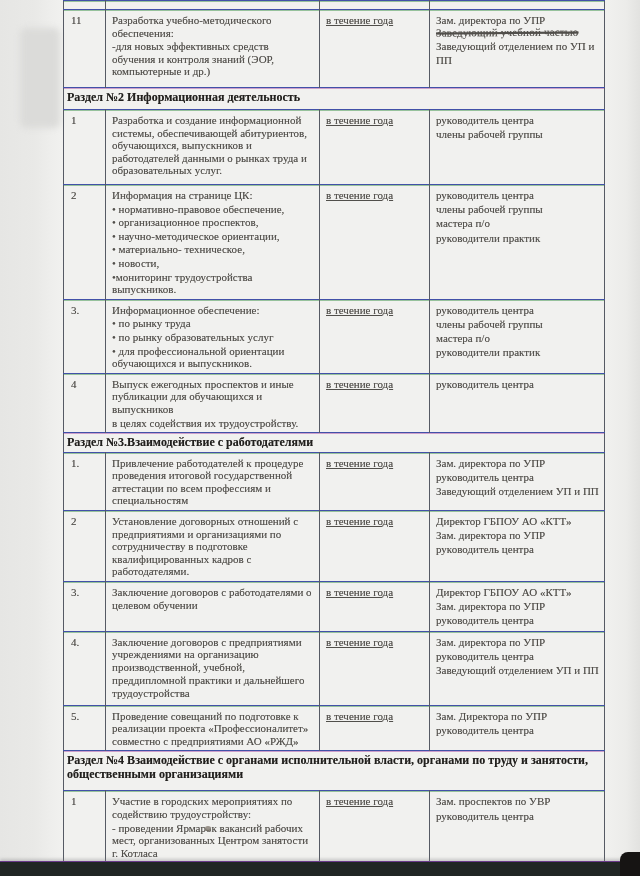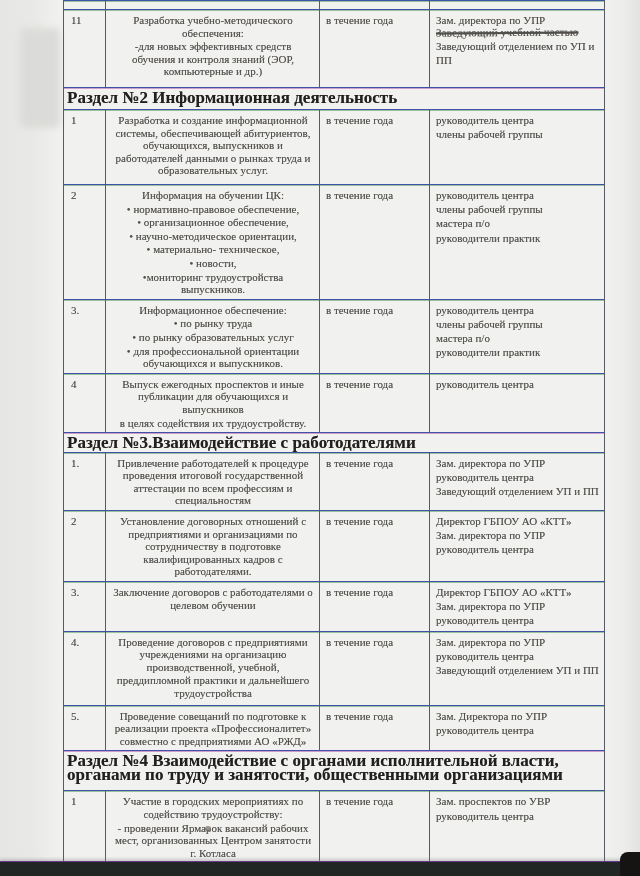--- a/index.html
+++ b/index.html
@@ -60,25 +60,25 @@
   col.c-act{width:214px}
   col.c-time{width:110px}
   col.c-resp{width:175px}
   td{
     vertical-align:top;
     border-top:1px solid var(--line_blue);
     box-shadow:inset 0 1px 0 rgba(77,154,88,.55);
     padding:4px 5px 2px 6px;
   }
   td.num{padding-left:7px;border-right:1px solid var(--vertical);}
-  td.act{border-right:1px solid var(--vertical);text-align:center;}
-  td.time{border-right:1px solid var(--vertical);}
+  td.act{border-right:1px solid var(--vertical);}
+  td.time{border-right:1px solid var(--vertical);text-decoration:underline;}
   tr.spacer-row td{padding:0;}
   tr.section-row td{
-    font-weight:bold;color:var(--ink_bold);font-size:17px;line-height:13.5px;
+    font-weight:bold;color:var(--ink_bold);font-size:12px;line-height:13.5px;
     padding:3px 4px 2px 3px;
     box-shadow:inset 0 1px 0 rgba(160,60,160,.45);
   }
   .line{margin:0 0 1px 0;}
   .resp .line{line-height:13.2px;}
   .struck{
     text-decoration:line-through;
     text-decoration-thickness:1.6px;
     margin-top:-2px;
     letter-spacing:.2px;
@@ -129,23 +129,23 @@
         </td>
         <td class="time">в течение года</td>
         <td class="resp">
           <div class="line">руководитель центра</div>
           <div class="line">члены рабочей группы</div>
         </td>
       </tr>
       <tr style="height: 107px;">
         <td class="num">2</td>
         <td class="act">
-          <div class="line">Информация на обучении ЦК:</div>
+          <div class="line">Информация на странице ЦК:</div>
           <div class="line">• нормативно-правовое обеспечение,</div>
-          <div class="line">• организационное обеспечение,</div>
+          <div class="line">• организационное проспектов,</div>
           <div class="line">• научно-методическое ориентации,</div>
           <div class="line">• материально- техническое,</div>
           <div class="line">• новости,</div>
           <div class="line">•мониторинг трудоустройства выпускников.</div>
         </td>
         <td class="time">в течение года</td>
         <td class="resp">
           <div class="line">руководитель центра</div>
           <div class="line">члены рабочей группы</div>
           <div class="line">мастера п/о</div>
@@ -214,21 +214,21 @@
         <td class="time">в течение года</td>
         <td class="resp">
           <div class="line">Директор ГБПОУ  АО «КТТ»</div>
           <div class="line">Зам. директора по УПР</div>
           <div class="line">руководитель центра</div>
         </td>
       </tr>
       <tr style="height: 74px;">
         <td class="num">4.</td>
         <td class="act">
-          <div class="line">Проведение договоров с предприятиями учреждениями на организацию производственной, учебной,</div>
+          <div class="line">Заключение договоров с предприятиями учреждениями на организацию производственной, учебной,</div>
           <div class="line">преддипломной практики и дальнейшего трудоустройства</div>
         </td>
         <td class="time">в течение года</td>
         <td class="resp">
           <div class="line">Зам. директора по УПР</div>
           <div class="line">руководитель центра</div>
           <div class="line">Заведующий отделением УП и ПП</div>
         </td>
       </tr>
       <tr style="height: 38px;">

